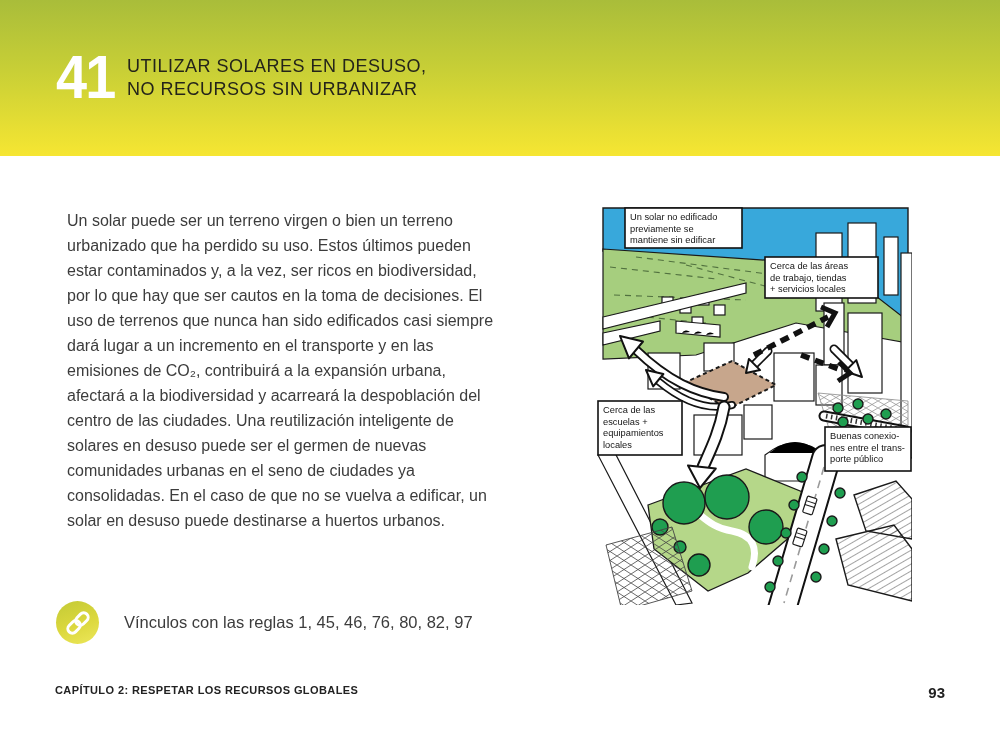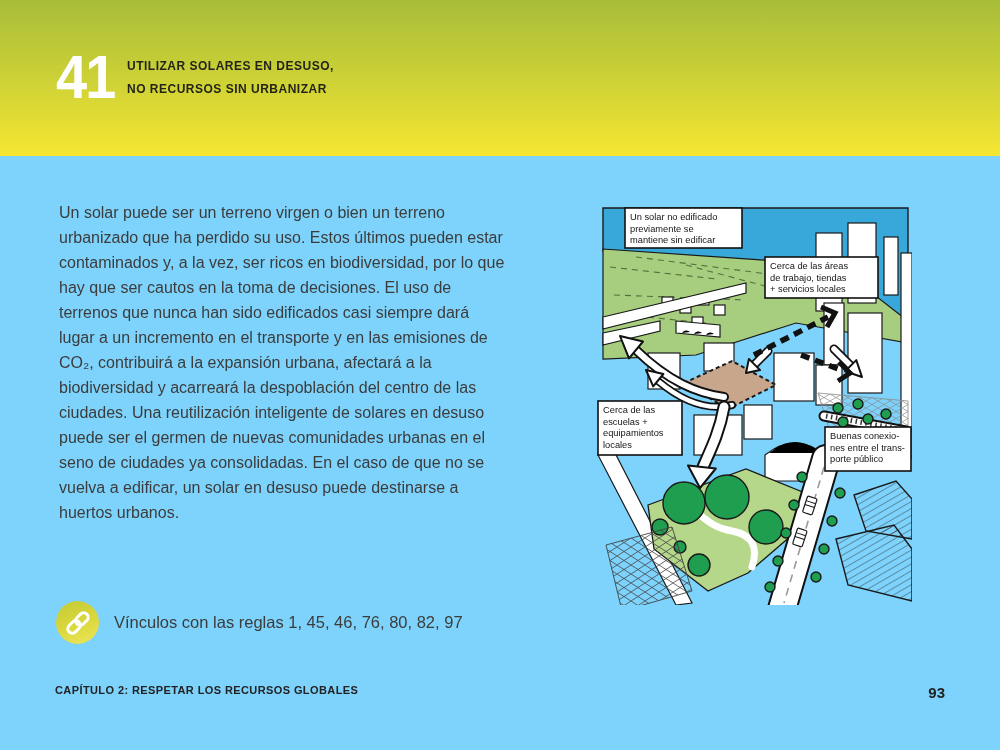--- a/index.html
+++ b/index.html
@@ -1,35 +1,35 @@
 <!DOCTYPE html>
 <html><head>
 <meta charset="utf-8">
 <style>
   html,body{margin:0;padding:0;background:#e8e8e8;}
-  .page{position:relative;width:1000px;height:750px;background:#7dd3fc;overflow:hidden;
+  .page{position:relative;width:1000px;height:750px;background:#ffffff;overflow:hidden;
         font-family:"Liberation Sans", sans-serif;}
   
   .header{position:absolute;left:0;top:0;width:1000px;height:156px;
           background:linear-gradient(180deg,#a9bd3a 0%,#c8cf36 45%,#f6e632 100%);}
   .rule-number{position:absolute;left:56px;top:46px;font-size:62px;font-weight:700;
                color:#ffffff;line-height:1;letter-spacing:-2px;transform:scaleX(.9);
                transform-origin:left top;}
-  .rule-title{position:absolute;left:127px;top:55px;font-size:12px;font-weight:700;
+  .rule-title{position:absolute;left:127px;top:55px;font-size:18px;font-weight:400;
               color:#24241a;line-height:23px;letter-spacing:.5px;}
   
   .body-col{position:absolute;left:55px;top:196px;width:455px;font-size:16px;
             line-height:25px;color:#3c3c3c;}
-  .body-col p{margin:4px;}
+  .body-col p{margin:12px;}
   
   .links-row{position:absolute;left:56px;top:601px;height:43px;display:flex;align-items:center;}
   .link-badge{width:43px;height:43px;border-radius:50%;flex:0 0 43px;
               background:linear-gradient(160deg,#c3ca36 0%,#dcd83e 55%,#ece75a 100%);
               display:flex;align-items:center;justify-content:center;}
-  .links-text{margin-left:15px;font-size:16.5px;color:#3c3c3c;}
+  .links-text{margin-left:25px;font-size:16.5px;color:#3c3c3c;}
   
   .footer-left{position:absolute;left:55px;top:684px;font-size:11px;font-weight:700;
                letter-spacing:.4px;color:#222;}
   .footer-page{position:absolute;right:55px;top:684px;font-size:15px;font-weight:700;color:#222;}
   
   .illu{position:absolute;left:596px;top:205px;width:316px;height:400px;}
   .f-sky{fill:#38a8db;stroke:#1a1a1a;stroke-width:1.4}
   .f-field{fill:#a6ce7e;stroke:#1a1a1a;stroke-width:1.2}
   .f-park{fill:#b5d789;stroke:#1a1a1a;stroke-width:1.3}
   .f-tree{fill:#1f9e50;stroke:#1a1a1a;stroke-width:1.4}

